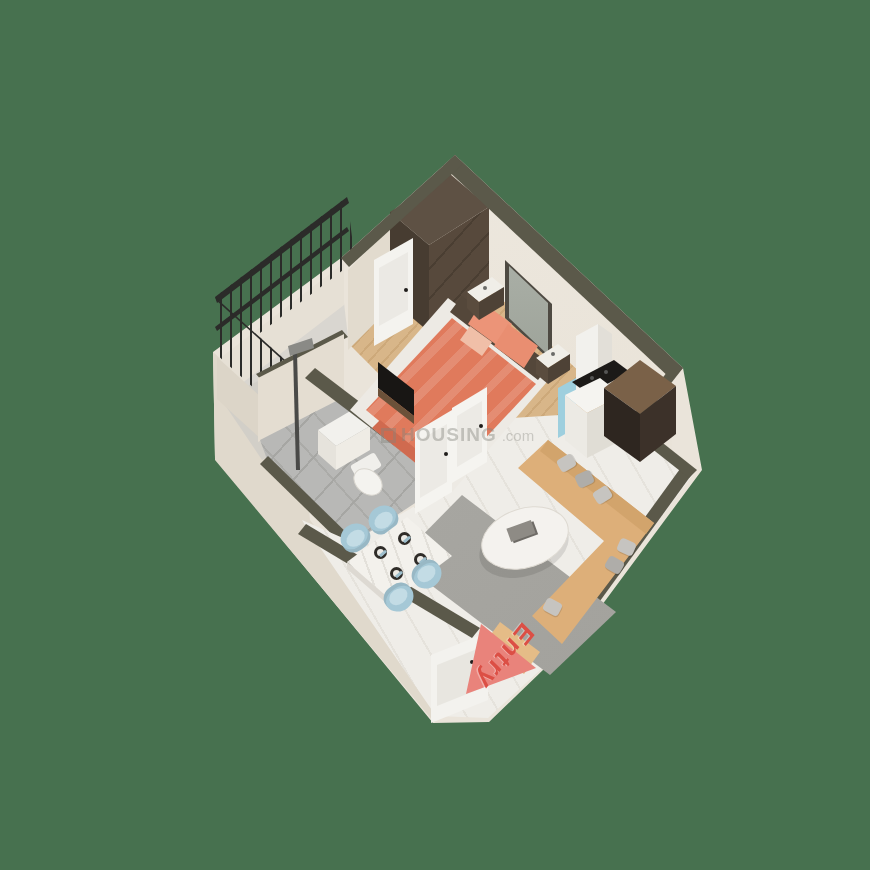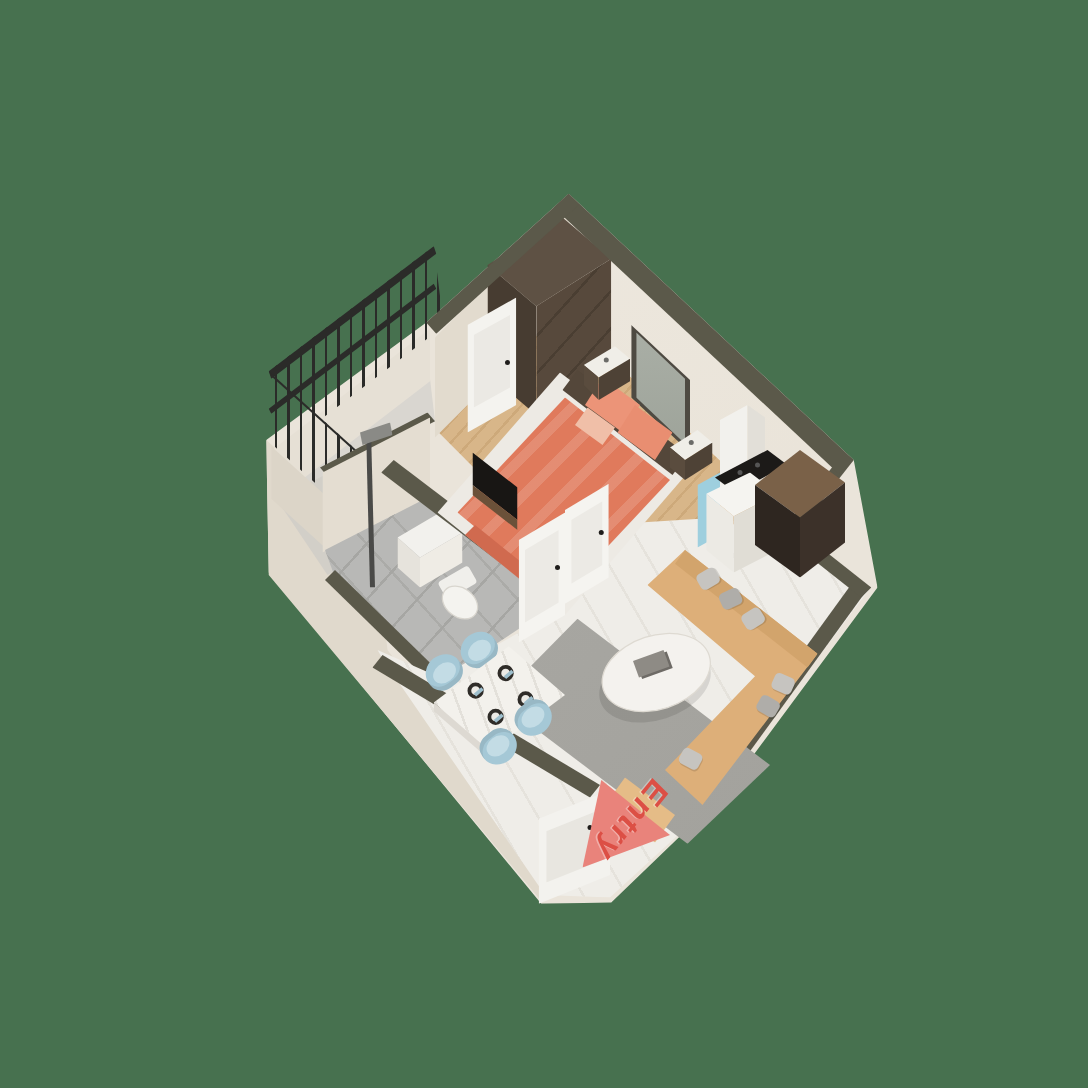--- a/index.html
+++ b/index.html
@@ -163,14 +163,19 @@
 
   <div class="s" style="clip-path:polygon(455px 155px,683px 368px,671px 379px,443px 166px);background:var(--wallTop)"></div>
   <div class="s" style="clip-path:polygon(455px 155px,341px 258px,349px 267px,463px 164px);background:var(--wallTop)"></div>
 
   <div class="s" style="clip-path:polygon(431px 655px,488px 632px,488px 700px,431px 723px);background:#F3F2EE"></div>
   <div class="s" style="clip-path:polygon(437px 665px,482px 647px,482px 688px,437px 706px);background:#E8E6E0"></div>
   <div class="dot" style="left:470px;top:660px"></div>
   <div class="s" style="clip-path:polygon(481px 624px,536px 668px,466px 694px);background:var(--arrow)"></div>
   <div class="entry-label">Entry</div>
 
+  <div class="wm">
+    <span class="logo"></span>
+    <span class="t">HOUSING</span>
+    <span class="suf">.com</span>
+  </div>
 
 </div>
 
 </body></html>

